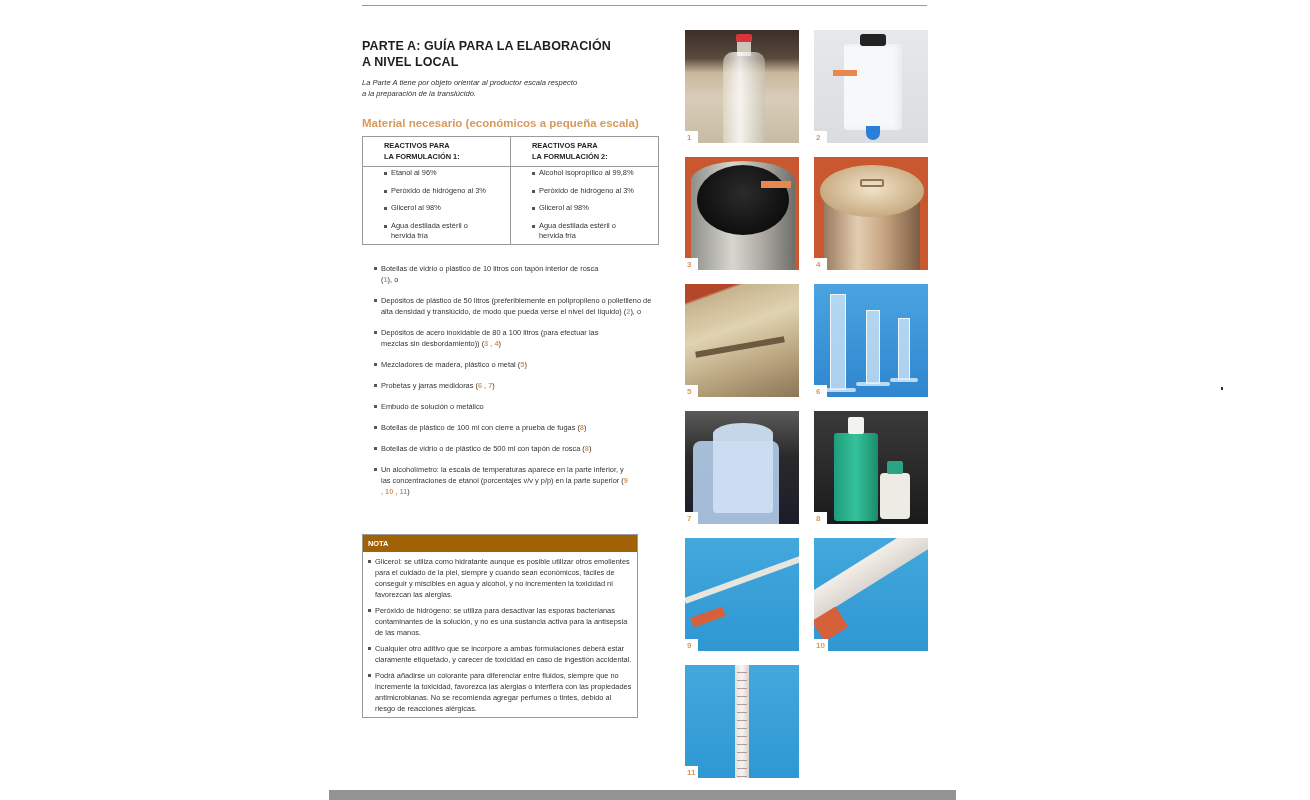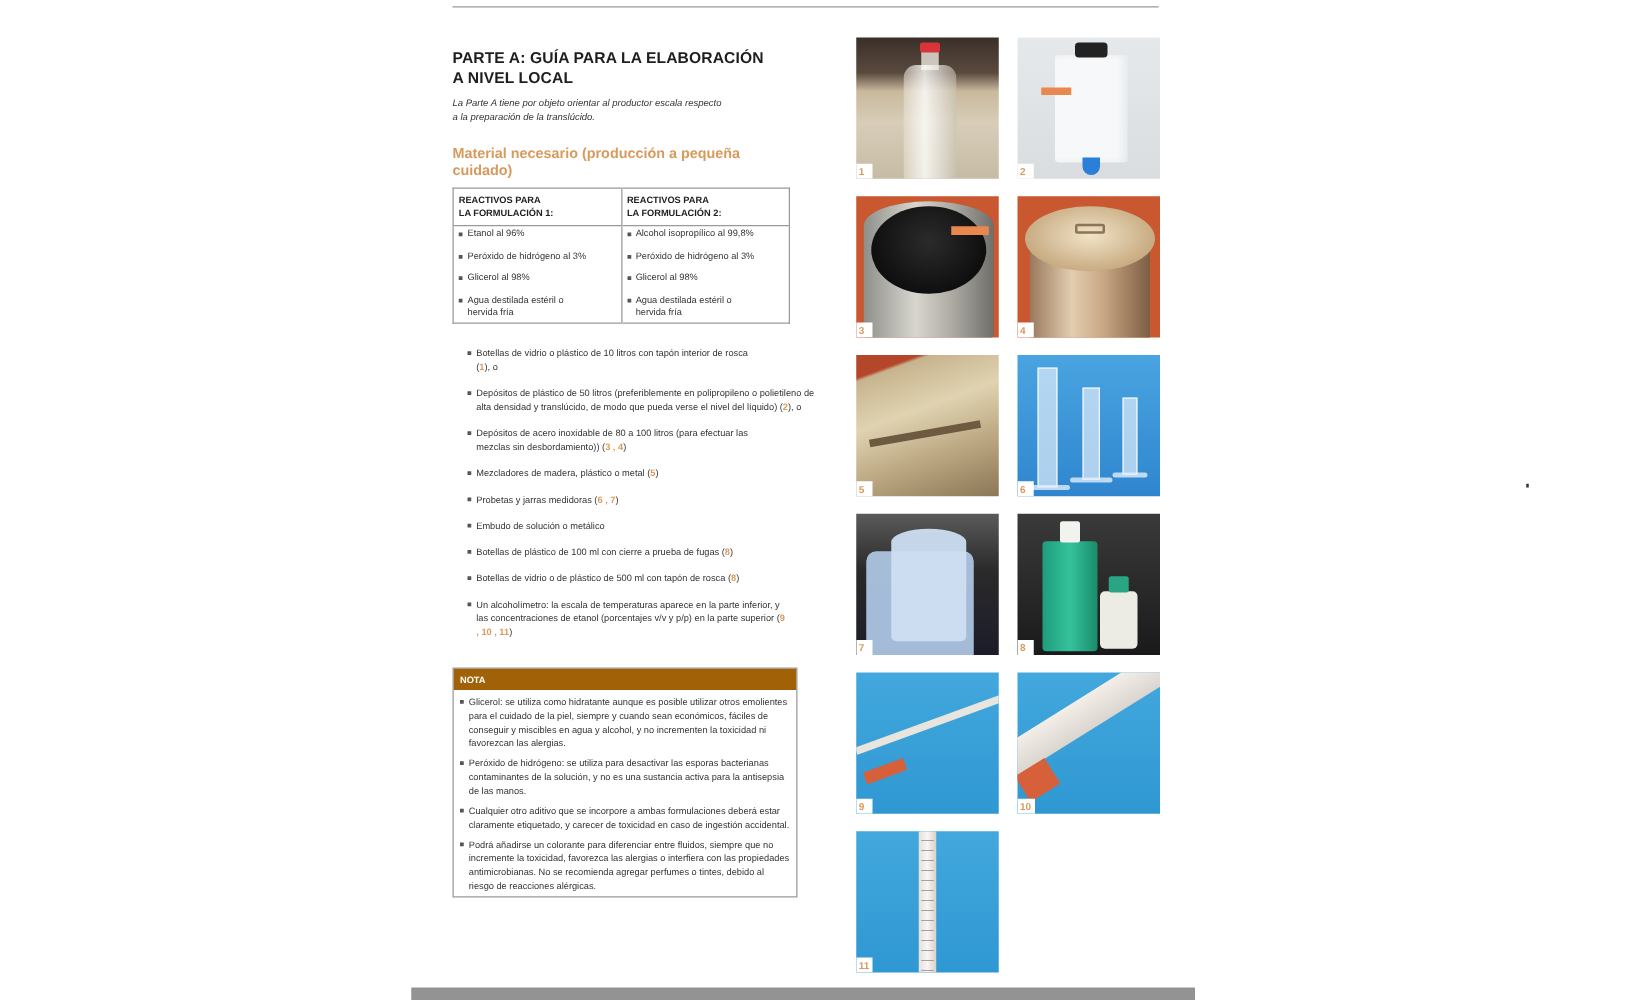--- a/index.html
+++ b/index.html
@@ -10,21 +10,21 @@
   .bottom-bar { position: absolute; left: 329px; top: 790px; width: 627px; height: 10px; background: #939393; }
   .stray-dot { position: absolute; left: 1221px; top: 387px; width: 2px; height: 3px; background: #333; }
 
   .left-col { position: absolute; left: 362px; top: 38px; width: 280px; }
 
   .title { font-size: 12.5px; font-weight: bold; color: #1e1e1e; line-height: 16px; letter-spacing: 0.1px; }
   .intro { font-size: 7.6px; font-style: italic; color: #333; line-height: 11px; margin-top: 7px; }
   .section-heading { font-size: 11.5px; font-weight: bold; color: #d89a5c; margin-top: 17px; line-height: 14px; }
 
   .reagent-table { margin-top: 6px; width: 270px; border: 1.5px solid #9a9a9a; border-collapse: collapse; }
-  .reagent-table th, .reagent-table td { border-left: 1.5px solid #9a9a9a; vertical-align: top; text-align: left; padding: 0 4px; }
+  .reagent-table th, .reagent-table td { border-left: 1.5px solid #9a9a9a; vertical-align: top; text-align: left; padding: 0 21px; }
   .reagent-table th:first-child, .reagent-table td:first-child { border-left: none; }
   .reagent-table th { font-size: 7.4px; font-weight: bold; color: #222; line-height: 10.5px; padding-top: 4px; padding-bottom: 4px; border-bottom: 1.5px solid #9a9a9a; width: 50%; }
   .reagent-table td { font-size: 7.4px; color: #333; line-height: 10.5px; padding-top: 1px; }
   .cell-item { position: relative; padding-left: 7px; margin-bottom: 7px; }
   .cell-item:last-child { margin-bottom: 2px; }
   .cell-item::before { content: ""; position: absolute; left: 0; top: 4px; width: 3px; height: 3px; background: #555; }
 
   .materials { margin-top: 18px; margin-left: 12px; }
   .mat-item { position: relative; font-size: 7.4px; line-height: 11px; color: #333; padding-left: 7px; margin-bottom: 10px; width: 280px; }
   .mat-item::before { content: ""; position: absolute; left: 0; top: 4px; width: 3px; height: 3px; background: #555; }
@@ -102,21 +102,21 @@
 
 <div class="left-col">
   <div class="title">
     <div>PARTE A: GUÍA PARA LA ELABORACIÓN</div>
     <div>A NIVEL LOCAL</div>
   </div>
   <div class="intro">
     <div>La Parte A tiene por objeto orientar al productor escala respecto</div>
     <div>a la preparación de la translúcido.</div>
   </div>
-  <div class="section-heading">Material necesario (producción a pequeña cuidado)</div>
+  <div class="section-heading">Material necesario (económicos a pequeña escala)</div>
 
   <table class="reagent-table">
     <tbody>
         <tr>
       <th>
         <div>REACTIVOS PARA</div>
         <div>LA FORMULACIÓN 1:</div>
       </th>
       <th>
         <div>REACTIVOS PARA</div>

